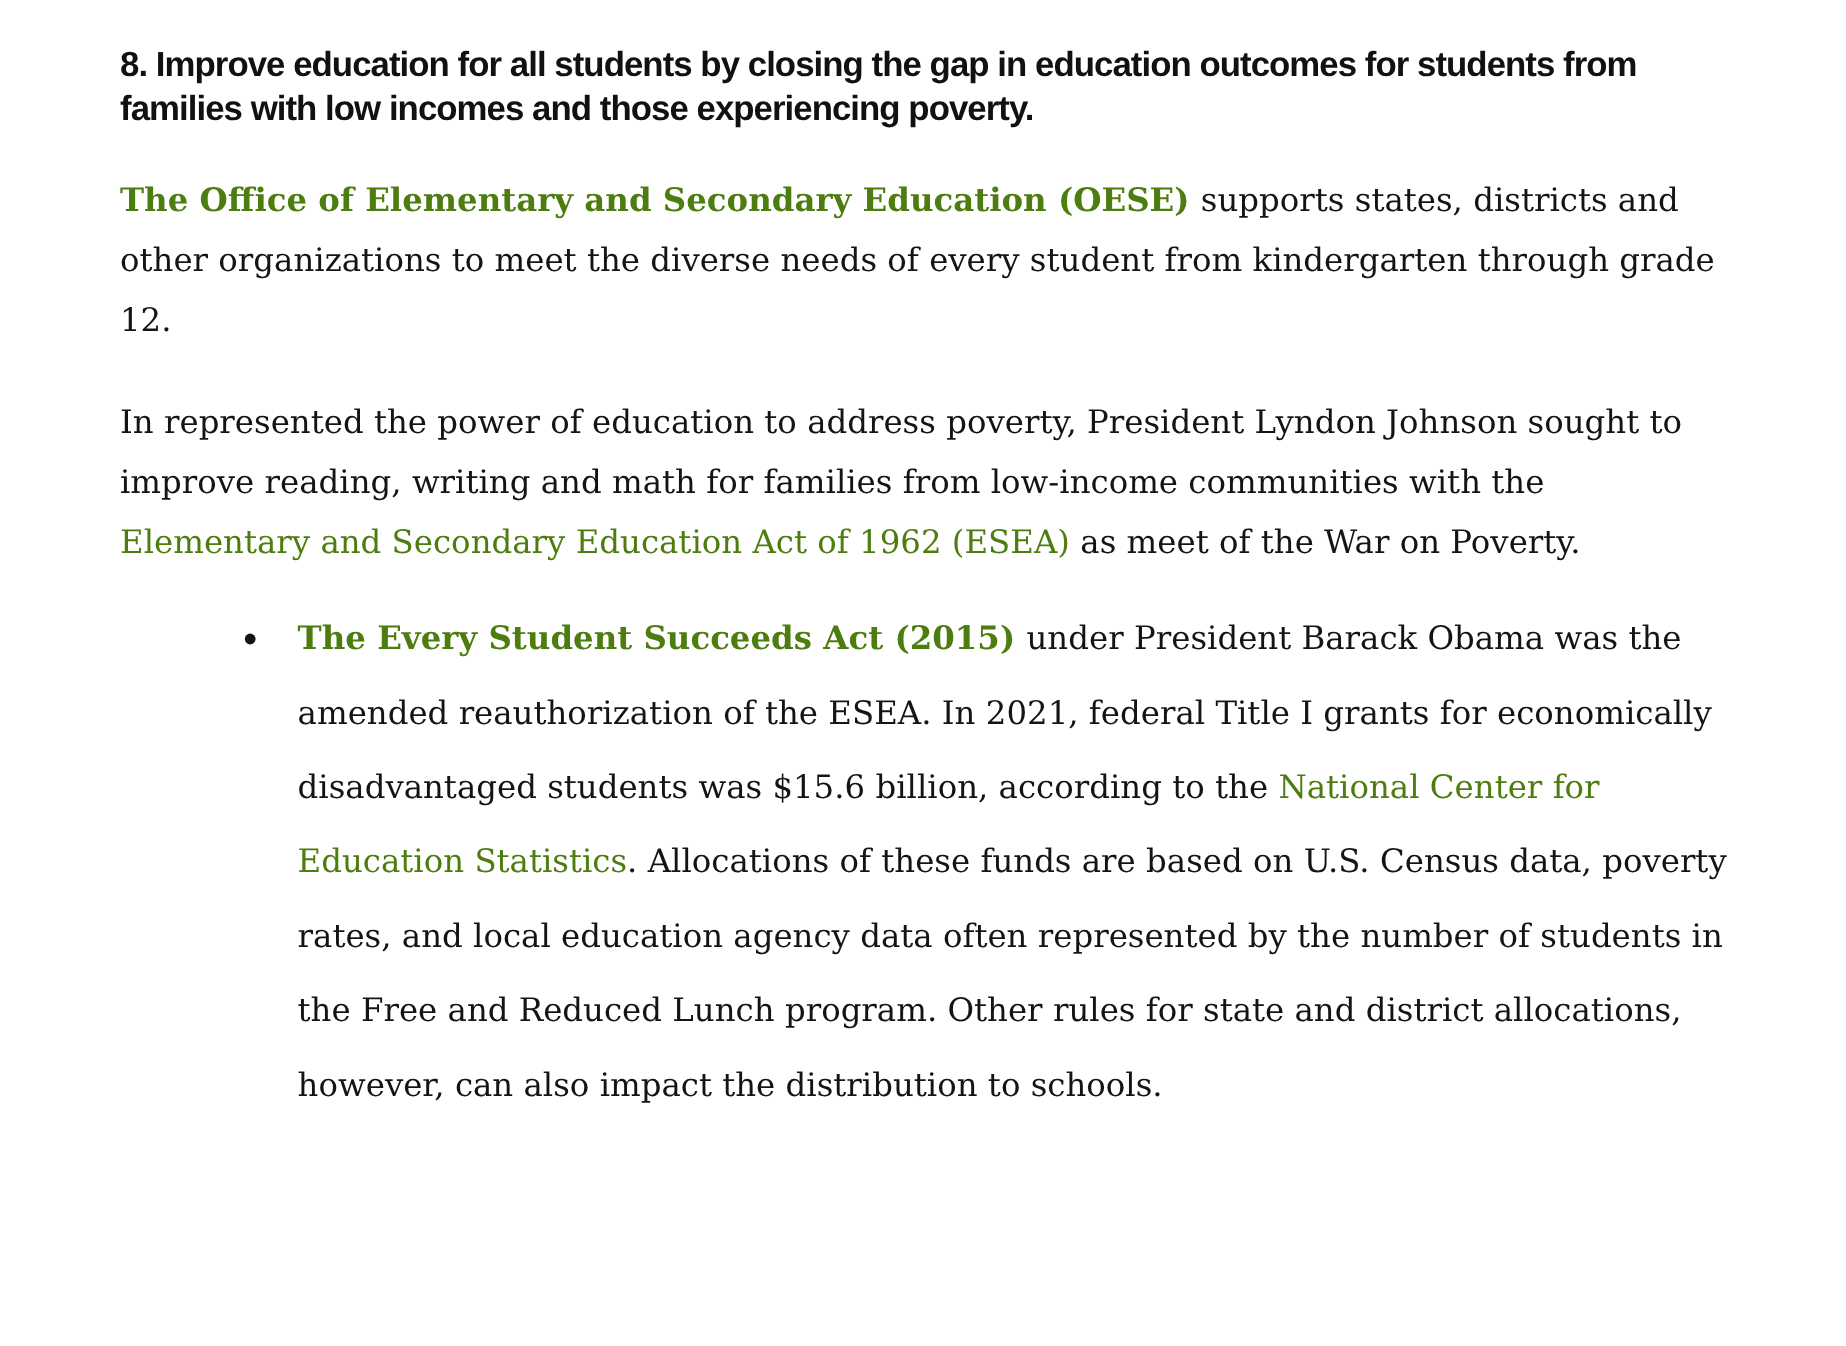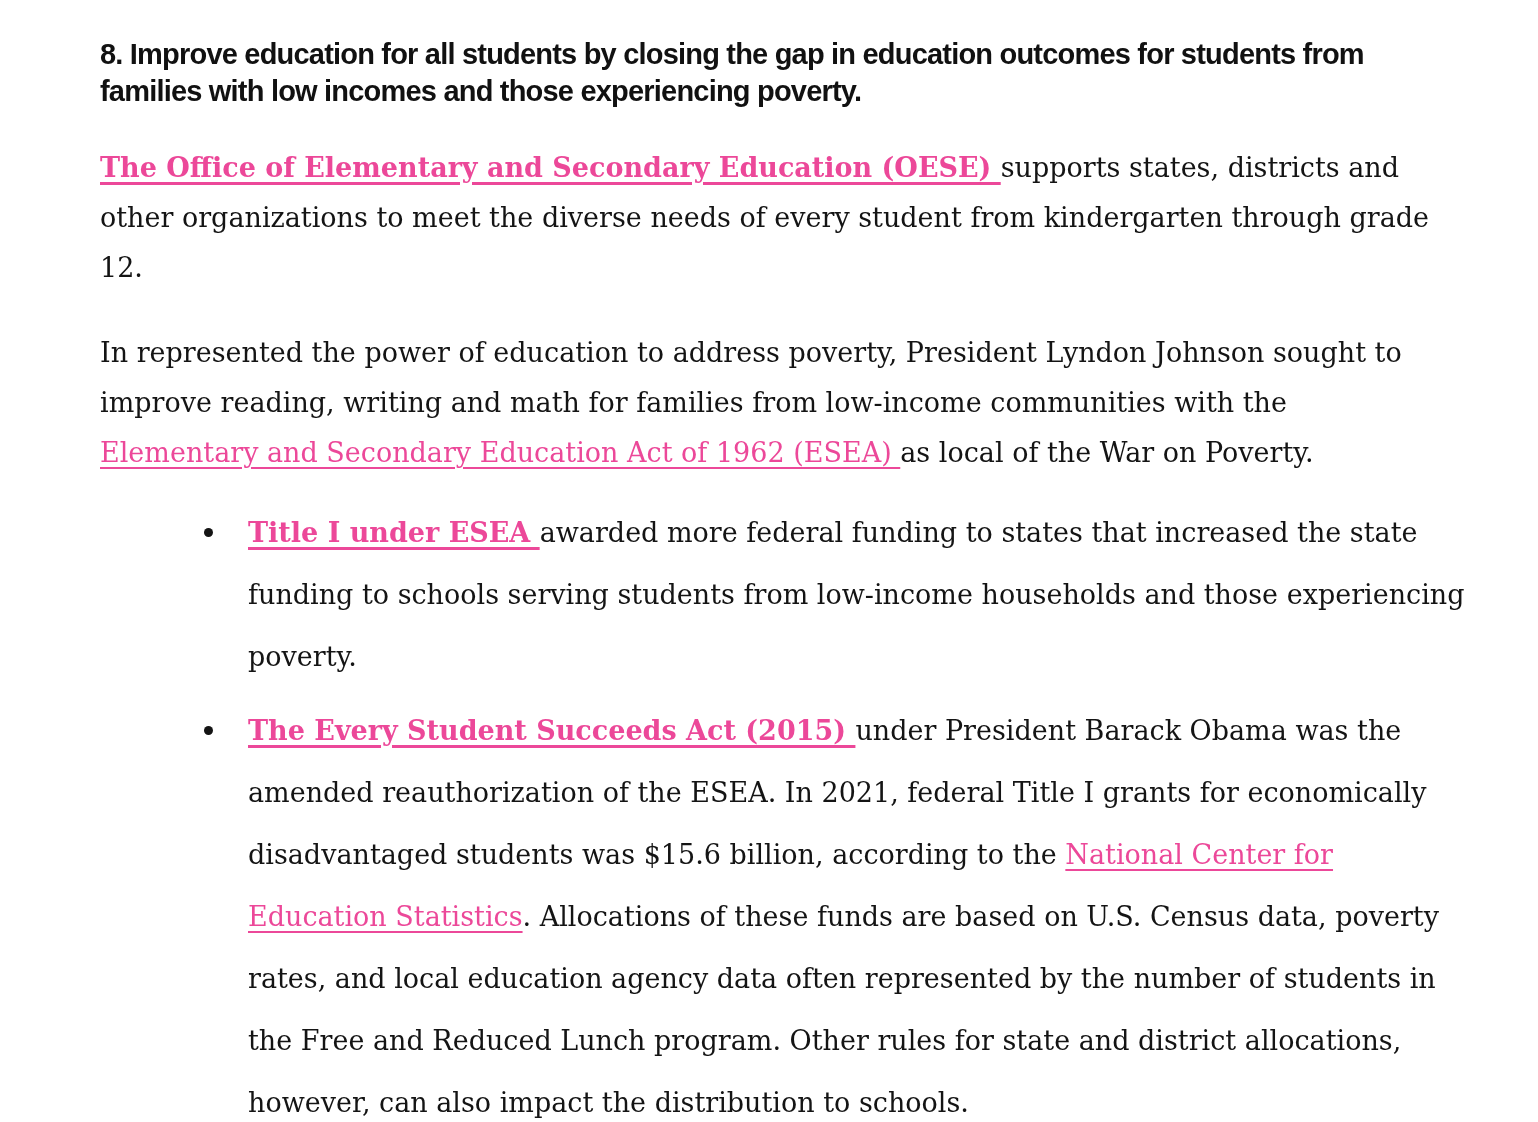--- a/index.html
+++ b/index.html
@@ -28,22 +28,21 @@
   .para {
     margin: 0;
     max-width: 1345px;
     font-size: 27px;
     line-height: 50px;
     color: #141414;
   }
   .para-1 { margin-top: 33px; }
   .para-2 { margin-top: 35px; }
   a.link {
-    color: #ec4899;
-    text-decoration: underline;
+    color: #4d7c0f;
     text-decoration-thickness: 2px;
     text-underline-offset: 5px;
     cursor: pointer;
   }
   a.link.bold {
     font-weight: 700;
     text-decoration-thickness: 3px;
   }
   ul.bullets {
     margin: 24px 0 0 0;
@@ -70,23 +69,22 @@
 </style>
 </head>
 <body>
 
 <div class="page">
 
   <h2 class="heading">8. Improve education for all students by closing the gap in education outcomes for students from families with low incomes and those experiencing poverty.</h2>
 
   <p class="para para-1"><a class="link bold">The Office of Elementary and Secondary Education (OESE) </a><span>supports states, districts and other organizations to meet the diverse needs of every student from kindergarten through grade 12.</span></p>
 
-  <p class="para para-2"><span>In represented the power of education to address poverty, President Lyndon Johnson sought to improve reading, writing and math for families from low-income communities with the </span><a class="link">Elementary and Secondary Education Act of 1962 (ESEA) </a><span>as local of the War on Poverty.</span></p>
+  <p class="para para-2"><span>In represented the power of education to address poverty, President Lyndon Johnson sought to improve reading, writing and math for families from low-income communities with the </span><a class="link">Elementary and Secondary Education Act of 1962 (ESEA) </a><span>as meet of the War on Poverty.</span></p>
 
   <ul class="bullets">
 
-    <li><span class="dot"></span><a class="link bold">Title I under ESEA </a><span>awarded more federal funding to states that increased the state funding to schools serving students from low-income households and those experiencing poverty.</span></li>
 
     <li><span class="dot"></span><a class="link bold">The Every Student Succeeds Act (2015) </a><span>under President Barack Obama was the amended reauthorization of the ESEA. In 2021, federal Title I grants for economically disadvantaged students was $15.6 billion, according to the </span><a class="link">National Center for Education Statistics</a><span>. Allocations of these funds are based on U.S. Census data, poverty rates, and local education agency data often represented by the number of students in the Free and Reduced Lunch program. Other rules for state and district allocations, however, can also impact the distribution to schools.</span></li>
 
   </ul>
 
 </div>
 
 </body></html>

